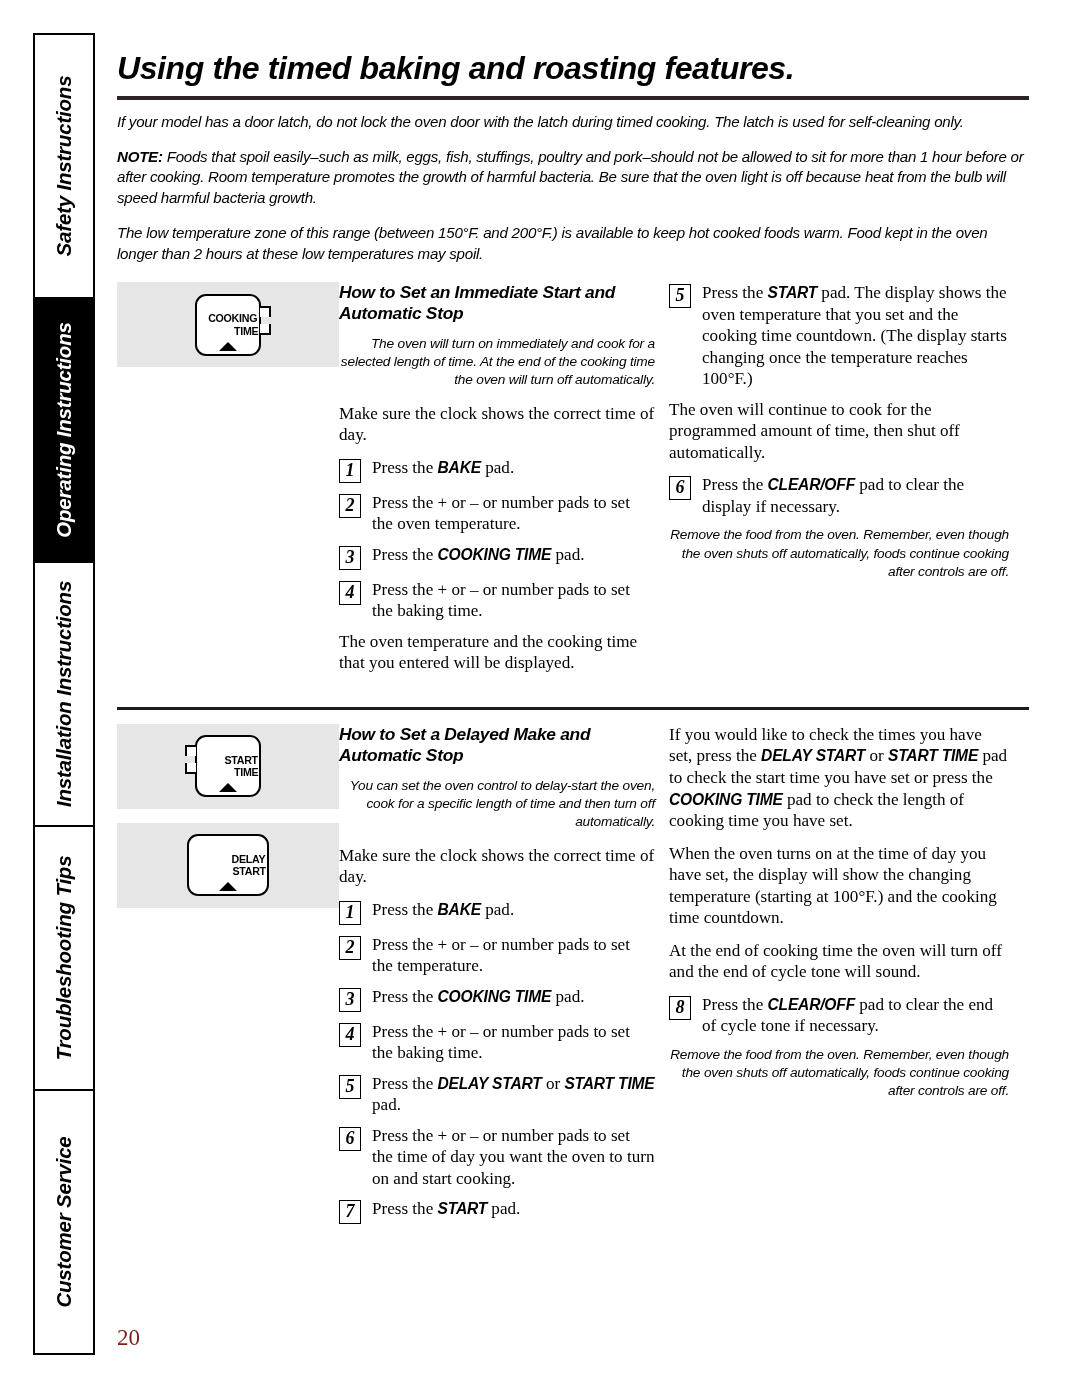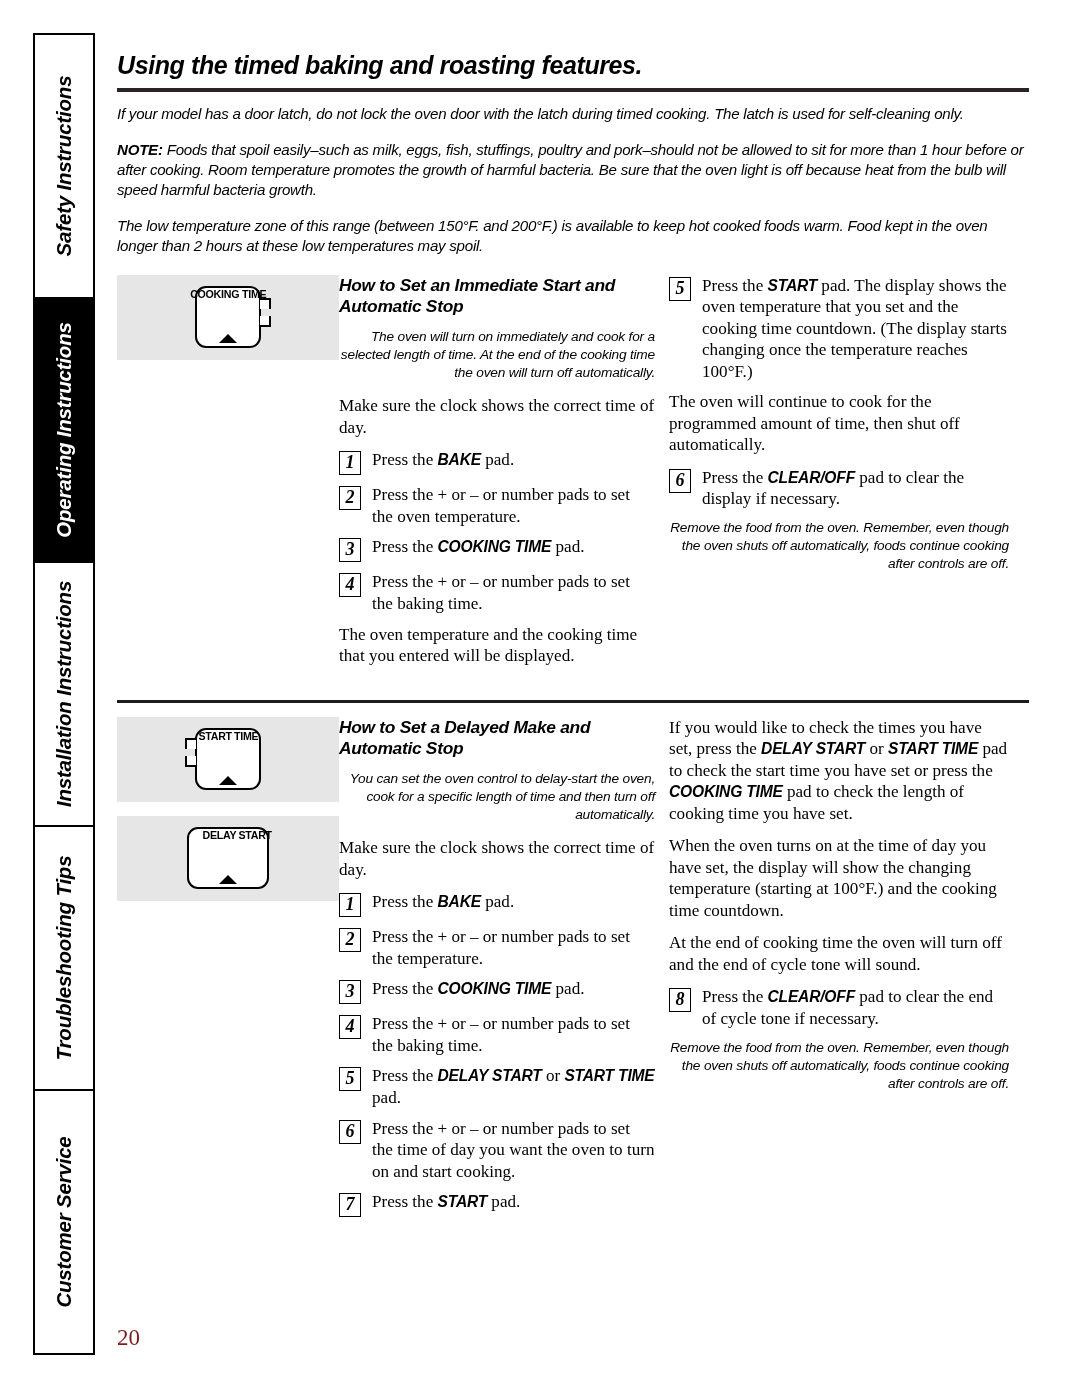--- a/index.html
+++ b/index.html
@@ -22,21 +22,21 @@
        transform-origin:center center;}
   .tab.dark{background:#000;}
   .tab.dark .vtxt{color:#fff;}
   .tab.light{background:#fff;}
   .tab.light .vtxt{color:#000;}
 
   
   #content{position:absolute;left:117px;top:33px;width:912px;}
 
   #page-title{font-family:"Liberation Sans",sans-serif;
-       font-weight:bold;font-style:italic;font-size:25px;
+       font-weight:bold;font-style:italic;font-size:32px;
        letter-spacing:-.4px;margin:19px 0 0 0;line-height:1.05;}
   #title-rule{height:4px;background:#2b2326;margin-top:10px;width:912px;}
 
   .intro{font-family:"Liberation Sans",sans-serif;font-style:italic;
        font-size:15.1px;line-height:1.35;margin-top:12px;
        letter-spacing:-.25px;}
   .intro b{font-weight:bold;font-style:italic;}
 
   
   .section{position:relative;margin-top:18px;}
@@ -69,21 +69,21 @@
        box-sizing:border-box;margin-right:11px;margin-top:2px;
        font-family:"Liberation Serif",serif;font-style:italic;
        font-weight:bold;font-size:18px;line-height:21px;text-align:center;}
   .step-txt{font-family:"Liberation Serif",serif;font-size:17.1px;
        line-height:1.26;flex:1;}
 
   
   .pad{position:relative;}
   .pad-body{position:relative;background:#fff;border:2.6px solid #000;
        border-radius:11px;width:66px;height:62px;
-       display:flex;flex-direction:row;align-items:flex-start;
+       display:flex;flex-direction:column;align-items:flex-end;
        justify-content:center;box-sizing:border-box;}
   .pad-body.wide{width:82px;height:62px;padding-left:18px;}
   .pad-lbl{font-family:"Liberation Sans",sans-serif;font-weight:bold;
        font-size:11.6px;line-height:12.4px;text-align:center;
        letter-spacing:-.3px;transform:scaleX(.92);}
   .pad-tri{position:absolute;bottom:3px;left:50%;
        transform:translateX(-50%);
        width:0;height:0;border-left:9px solid transparent;
        border-right:9px solid transparent;border-bottom:9px solid #000;}
   

